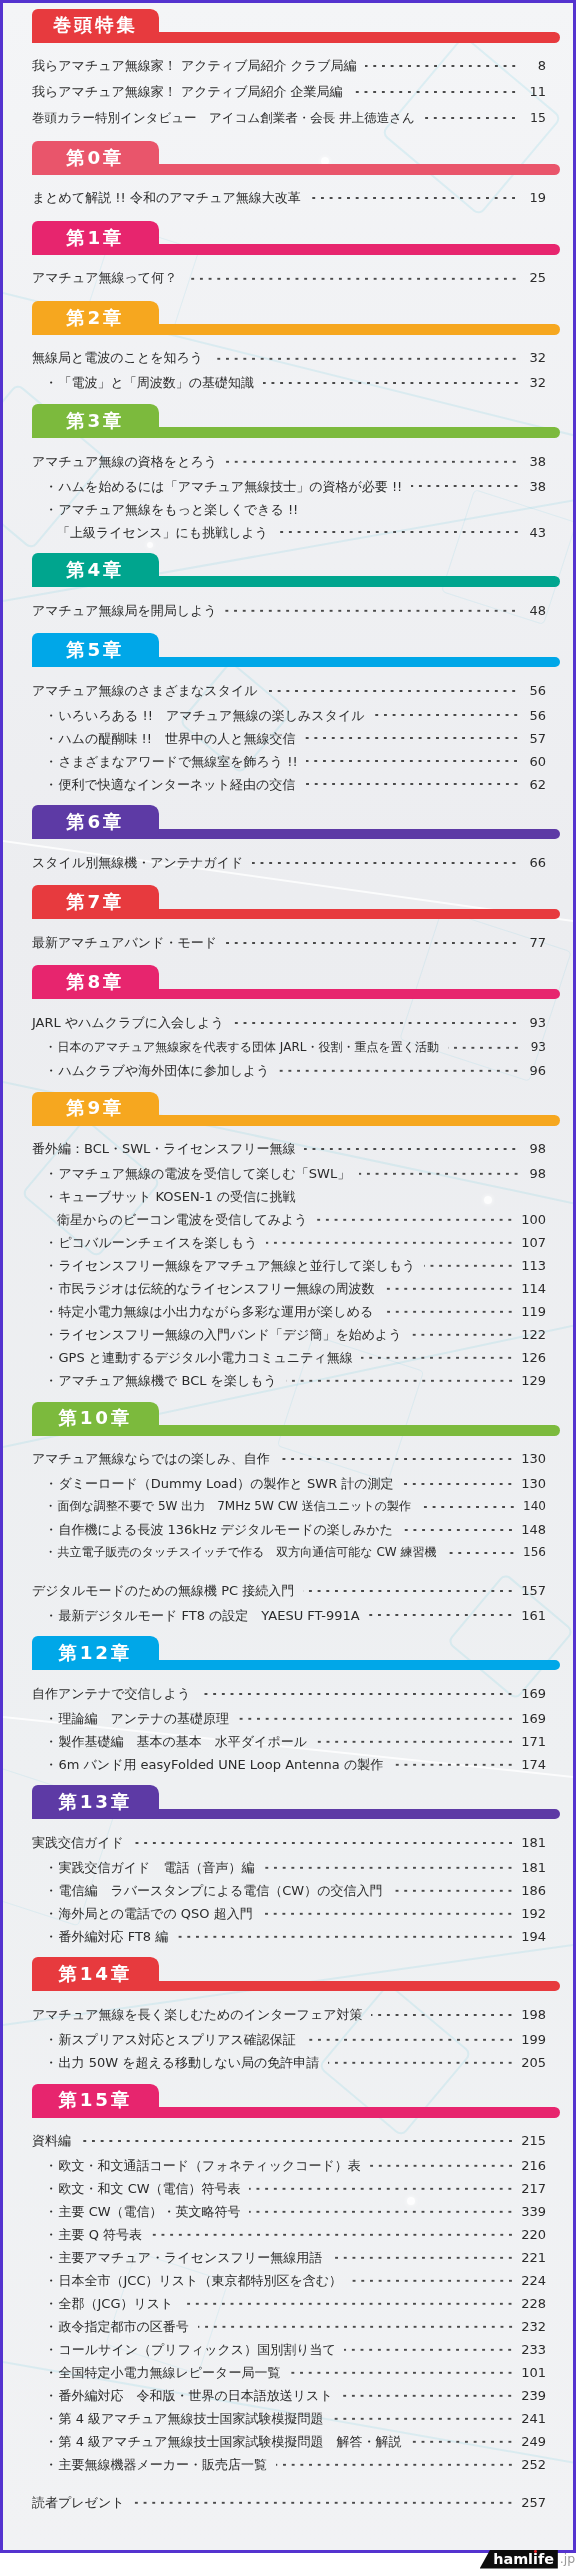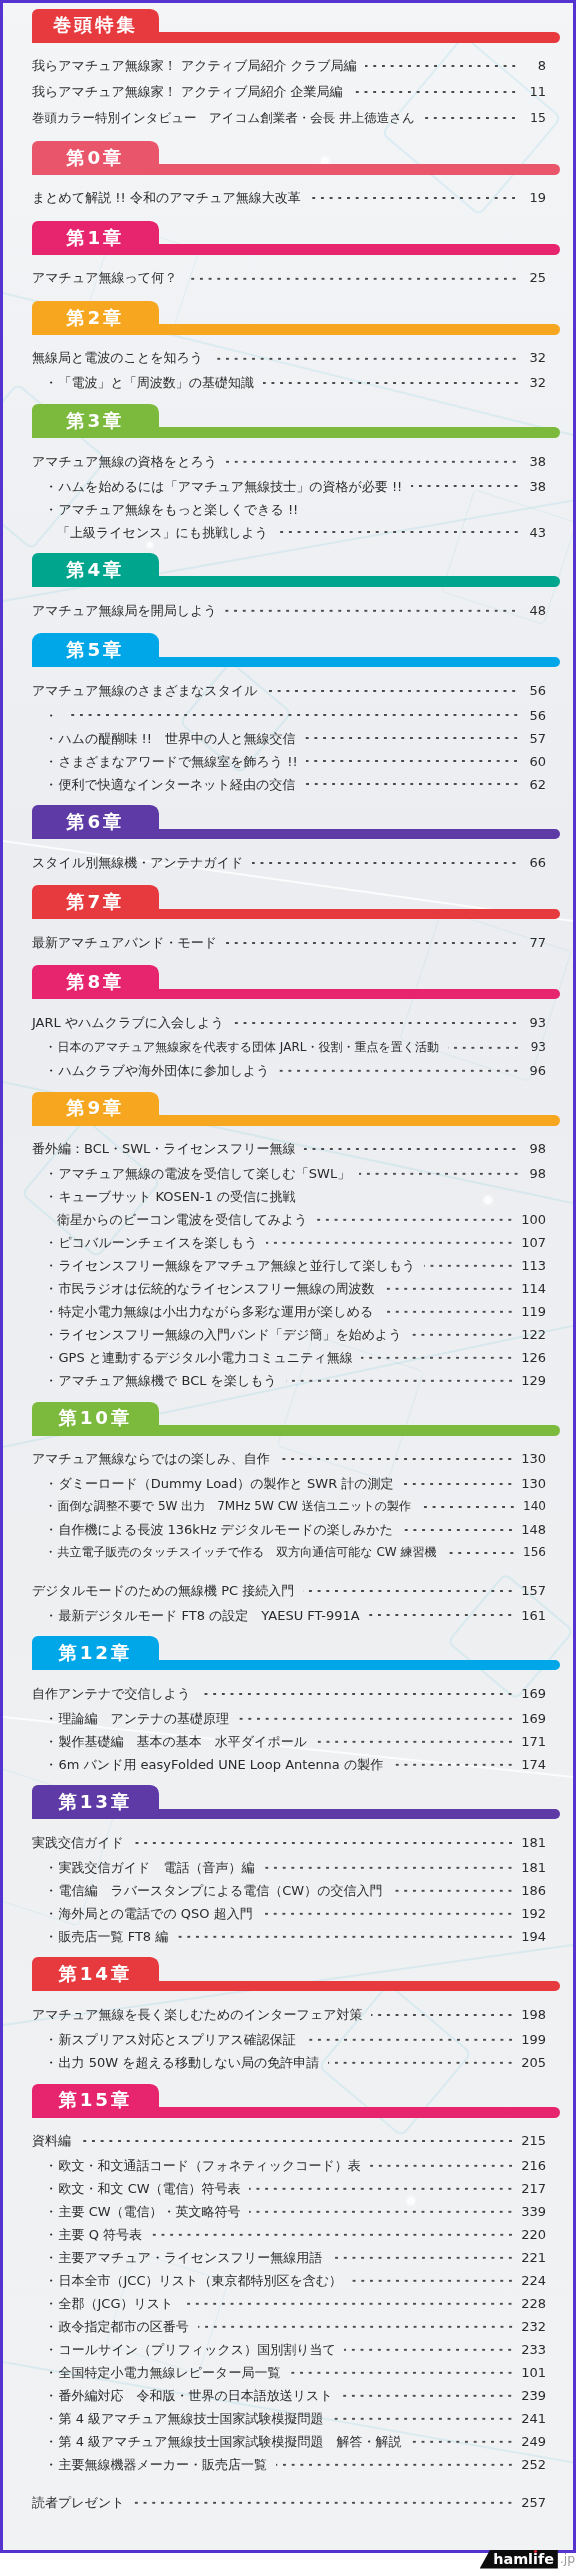--- a/index.html
+++ b/index.html
@@ -242,34 +242,35 @@
     <span class="txt">アマチュア無線局を開局しよう</span>
     <span class="leader"></span>
     <span class="pagenum">48</span>
   </li>
 </ul>
   </section>
 
   <section class="section">
     <div class="chapter-header">
       <div class="chapter-bar" style="background: rgb(0, 167, 232);"></div>
-      <div class="chapter-tab" style="background: rgb(0, 167, 232); border-radius: 9px;">
+      <div class="chapter-tab" style="background: rgb(0, 167, 232);">
         <span class="chapter-label">第5章</span>
       </div>
     </div>
     <ul class="items">
   <li class="item l1">
 
     <span class="txt">アマチュア無線のさまざまなスタイル</span>
     <span class="leader"></span>
     <span class="pagenum">56</span>
   </li>
 
   <li class="item l2">
     <span class="bullet">・</span>
+    <span class="txt">いろいろある !!　アマチュア無線の楽しみスタイル</span>
     <span class="leader"></span>
     <span class="pagenum">56</span>
   </li>
 
   <li class="item l2">
     <span class="bullet">・</span>
     <span class="txt">ハムの醍醐味 !!　世界中の人と無線交信</span>
     <span class="leader"></span>
     <span class="pagenum">57</span>
   </li>
@@ -573,21 +574,21 @@
 
   <li class="item l2">
     <span class="bullet">・</span>
     <span class="txt">海外局との電話での QSO 超入門</span>
     <span class="leader"></span>
     <span class="pagenum">192</span>
   </li>
 
   <li class="item l2">
     <span class="bullet">・</span>
-    <span class="txt">販売店一覧 FT8 編</span>
+    <span class="txt">番外編対応 FT8 編</span>
     <span class="leader"></span>
     <span class="pagenum">194</span>
   </li>
 </ul>
   </section>
 
   <section class="section">
     <div class="chapter-header">
       <div class="chapter-bar" style="background: rgb(231, 58, 62);"></div>
       <div class="chapter-tab" style="background: rgb(231, 58, 62);">

